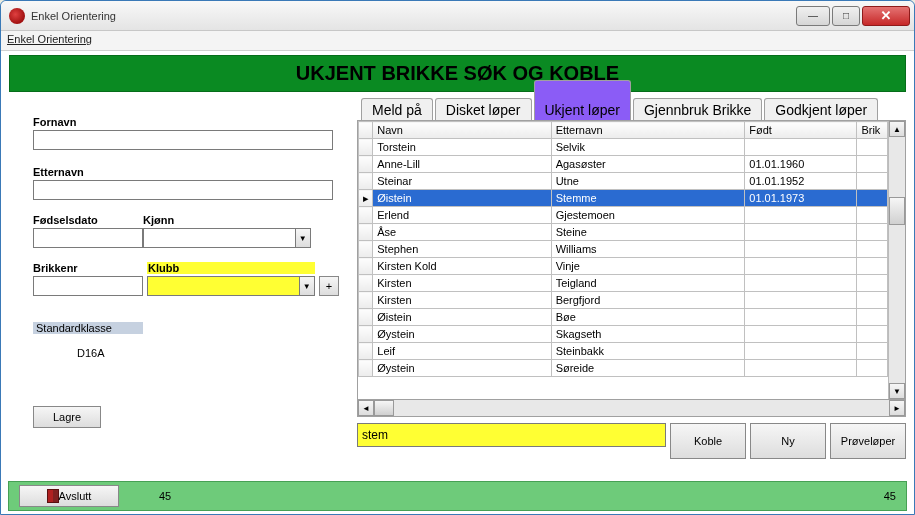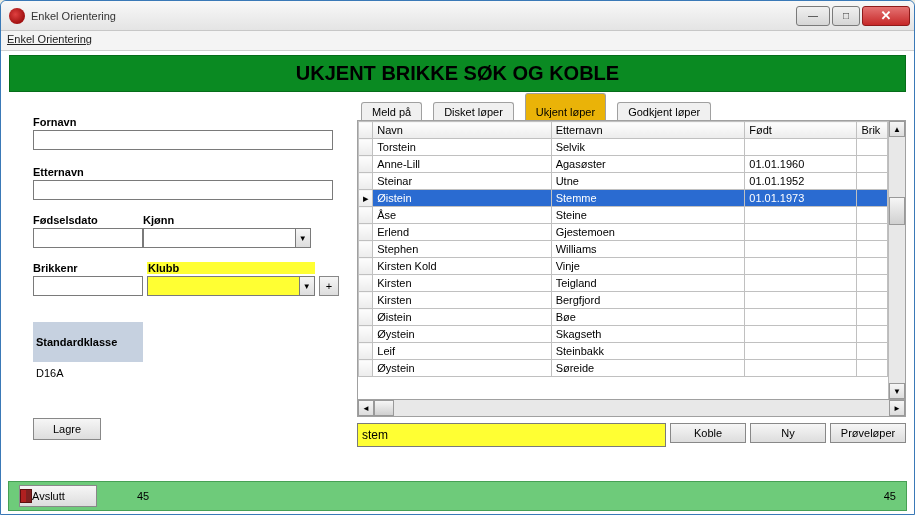--- a/index.html
+++ b/index.html
@@ -118,26 +118,27 @@
     border: 1px solid #888;
     background: linear-gradient(#f6f6f6,#ddd);
     display: flex; align-items: center; justify-content: center;
   }
   .stdklasse-box {
     margin-top: 26px;
     width: 110px;
   }
   .stdklasse-lbl {
     background: #c6d1e0;
-    padding: 14px 3px;
-    font-weight: bold;
+    padding: 0 3px;
+    font-weight: normal;
     border-bottom: 1px solid #fff;
   }
   .stdklasse-val {
-    padding: 4px 3px;
+    padding: 12px 3px;
+    margin-left: 41px;
   }
   .lagre-btn {
     margin-top: 35px;
     width: 68px; height: 22px;
     border: 1px solid #888;
     background: linear-gradient(#f6f6f6,#ddd);
     display: flex; align-items: center; justify-content: center;
   }
   .rightpane {
     flex: 1;
@@ -149,29 +150,29 @@
     display: flex;
     align-items: flex-end;
     height: 22px;
     padding-left: 4px;
   }
   .tab {
     padding: 3px 10px 2px 10px;
     border: 1px solid #a0a0a0;
     border-bottom: none;
     background: #f0f0f0;
-    margin-right: 11px;
+    margin-right: 2px;
     border-radius: 3px 3px 0 0;
-    font-size: 11px;
+    font-size: 14px;
     position: relative;
   }
   .tab.active {
-    background: #eab308;
+    background: #8b5cf6;
     z-index: 2;
-    padding-top: 12px;
+    padding-top: 21px;
   }
   .gridwrap {
     border: 1px solid #a0a0a0;
     background: #fff;
     height: 280px;
     display: flex;
     position: relative;
   }
   .grid {
     flex: 1;
@@ -241,39 +242,39 @@
   }
   .searchbox {
     flex: 1;
     background: #ffff33;
     border: 1px solid #7a7a7a;
     padding: 3px 4px;
     font-size: 12px;
     height: 24px;
   }
   .btn {
-    width: 76px; height: 20px;
+    width: 76px; height: 36px;
     border: 1px solid #888;
     background: linear-gradient(#f6f6f6,#ddd);
     display:flex;align-items:center;justify-content:center;
   }
   .statusbar {
     height: 30px;
     background: #6ecb7a;
     border: 1px solid #46a054;
     margin: 6px 3px 3px 3px;
     display: flex;
     align-items: center;
     padding: 0 10px;
   }
   .avslutt {
-    height: 22px; width: 78px;
+    height: 22px; width: 100px;
     border: 1px solid #888;
     background: linear-gradient(#f6f6f6,#ddd);
-    display:flex;align-items:center;
+    display:flex;align-items:center;justify-content:center;
   }
   .door-icon {
     width: 12px; height: 14px;
     background: linear-gradient(90deg,#b02020 50%, #802020 50%);
     border: 1px solid #5a1010;
   }
   .status-num { margin-left: 40px; color:#000; }
   .status-num.right { margin-left: auto; }
   .klubb-yellow { background: #ffff33; }
 </style>
@@ -344,20 +345,21 @@
         </div>
 
         <div class="lagre-btn">Lagre</div>
       </div>
 
       <div class="rightpane">
         <div class="tabstrip">
           <div class="tab">Meld på</div>
           <div class="tab">Disket løper</div>
           <div class="tab active">Ukjent løper</div>
+          <div class="tab">Gjennbruk Brikke</div>
           <div class="tab">Godkjent løper</div>
         </div>
 
         <div class="gridwrap">
           <div class="grid">
             <table class="datagrid" id="data-table">
               <colgroup>
                 <col style="width:14px">
                   <col style="width:175px">
                   <col style="width:190px">
@@ -397,29 +399,29 @@
                   </tr>
                   <tr class="sel">
                     <td class="rowhead">▸</td>
                     <td>Øistein</td>
                     <td>Stemme</td>
                     <td>01.01.1973</td>
                     <td></td>
                   </tr>
                   <tr>
                     <td class="rowhead"></td>
+                    <td>Erlend</td>
+                    <td>Gjestemoen</td>
+                    <td></td>
+                    <td></td>
+                  </tr>
+                  <tr>
+                    <td class="rowhead"></td>
                     <td>Åse</td>
                     <td>Steine</td>
-                    <td></td>
-                    <td></td>
-                  </tr>
-                  <tr>
-                    <td class="rowhead"></td>
-                    <td>Erlend</td>
-                    <td>Gjestemoen</td>
                     <td></td>
                     <td></td>
                   </tr>
                   <tr>
                     <td class="rowhead"></td>
                     <td>Stephen</td>
                     <td>Williams</td>
                     <td></td>
                     <td></td>
                   </tr>

